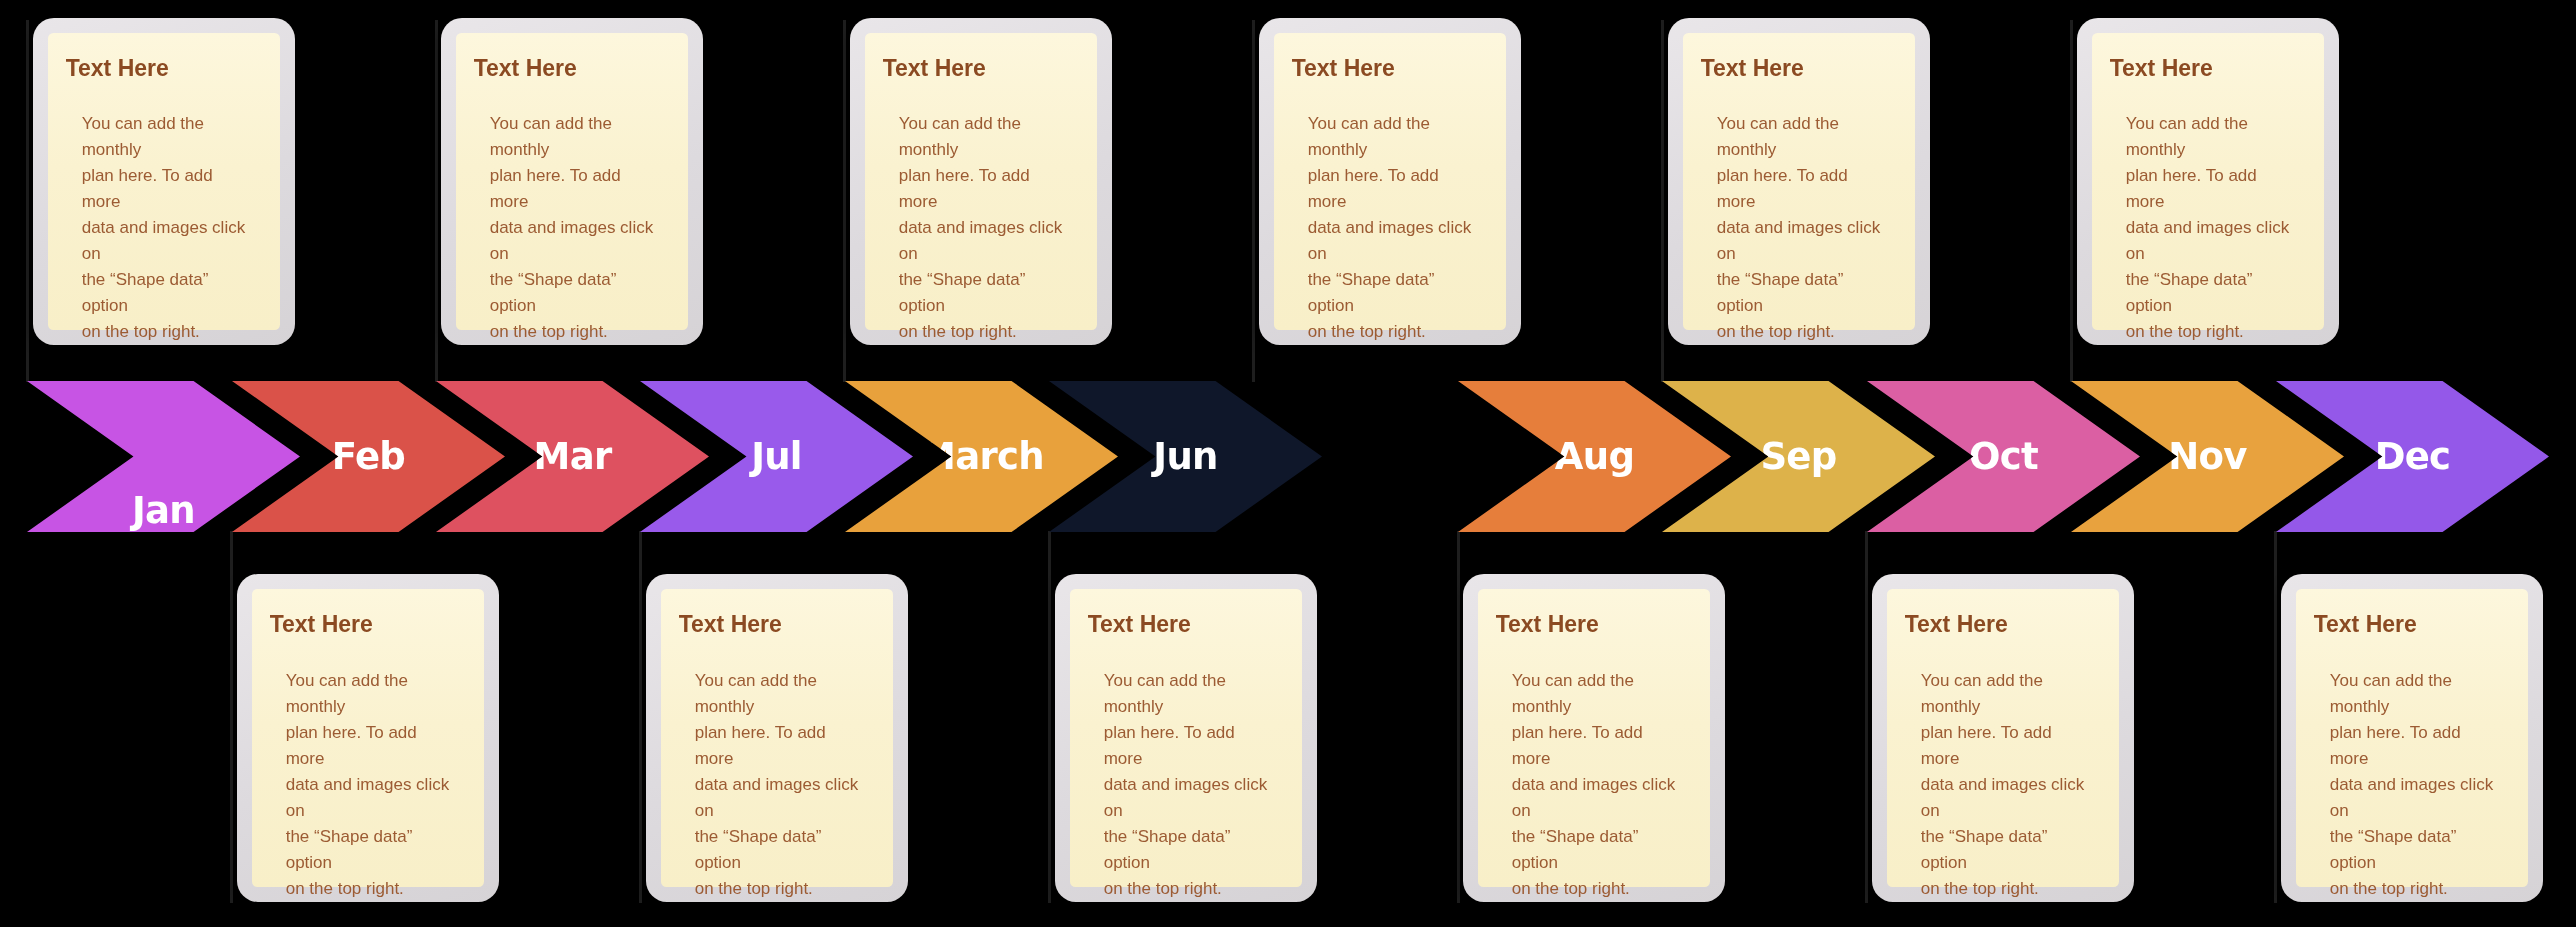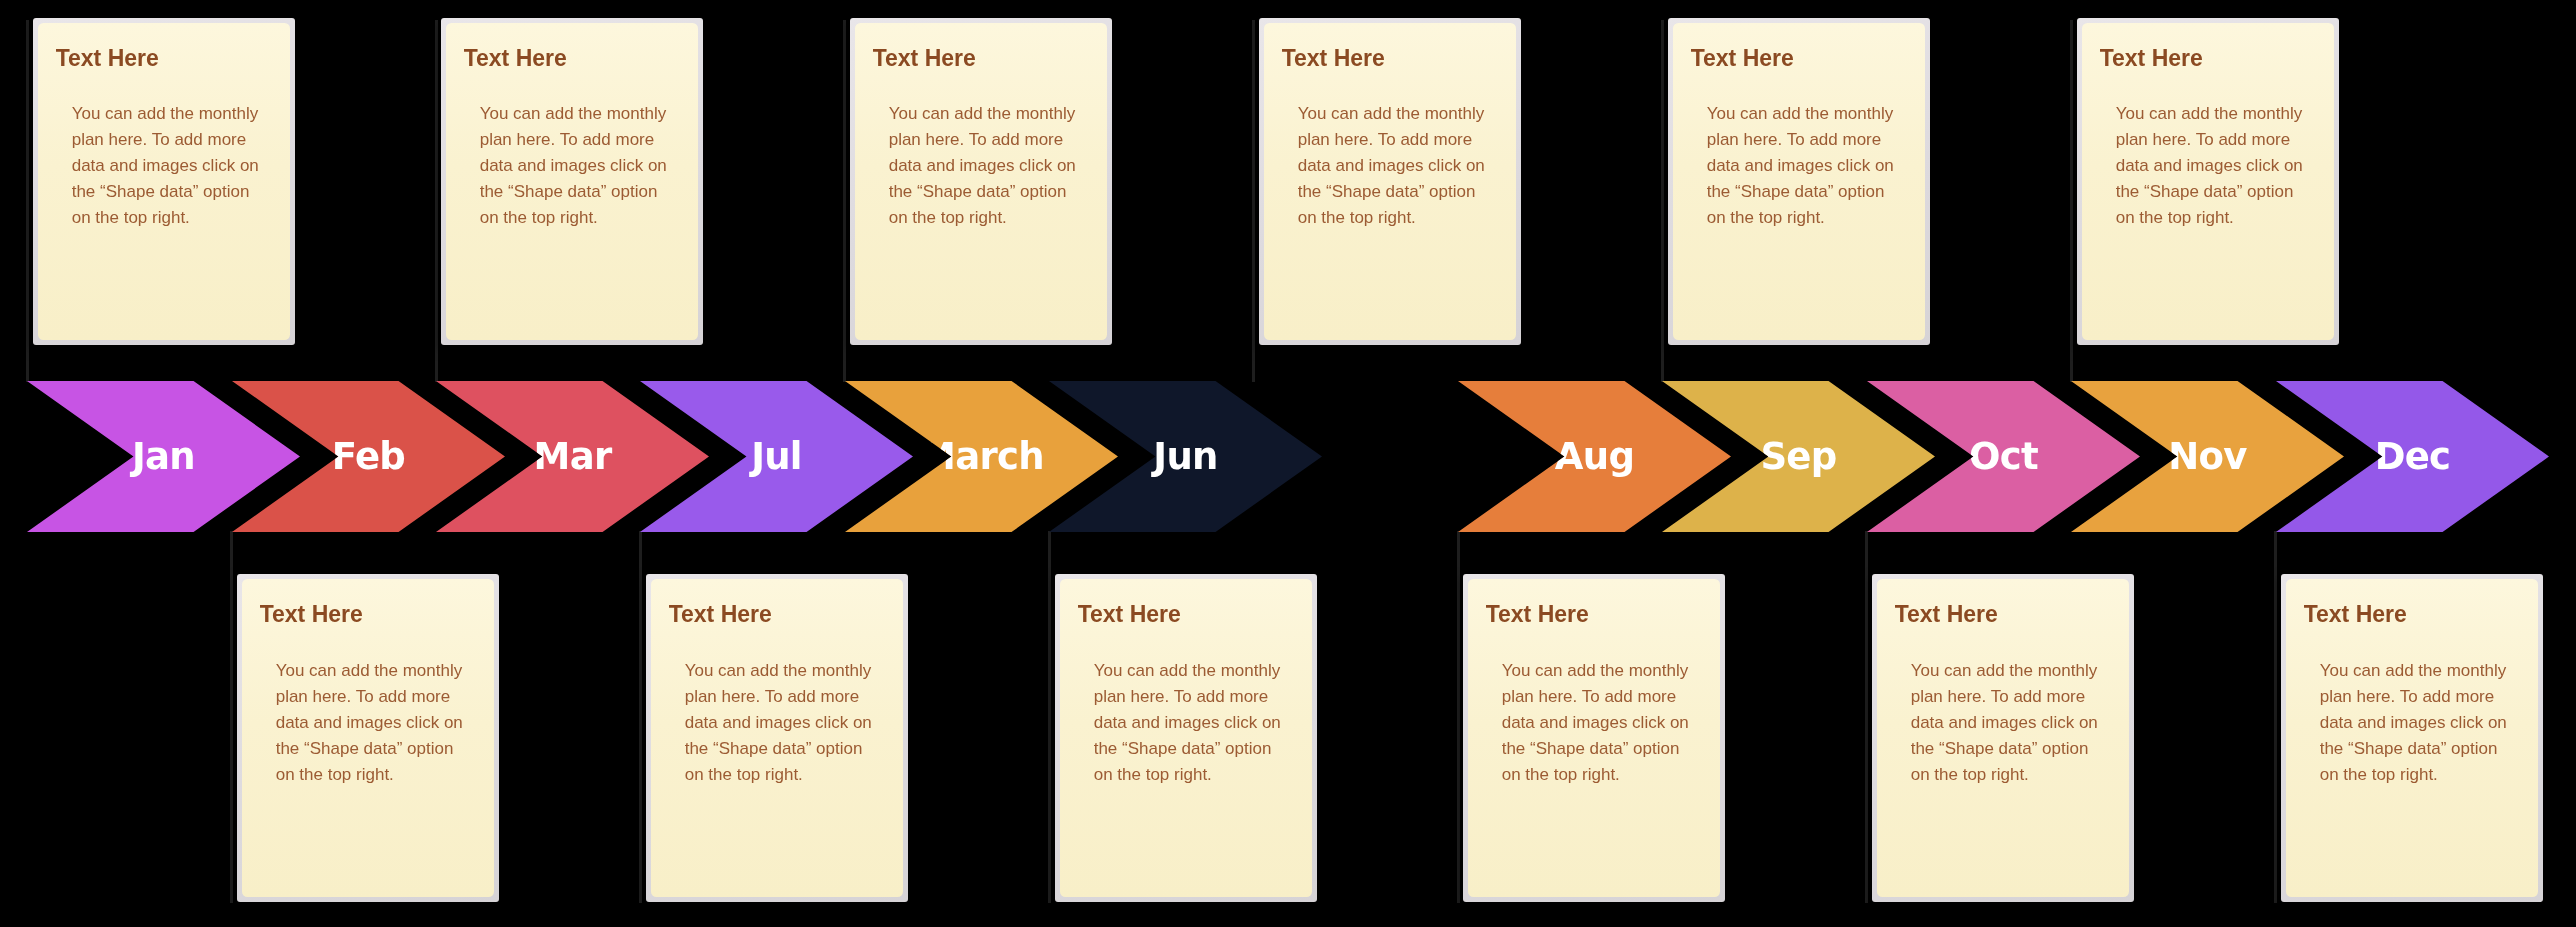--- a/index.html
+++ b/index.html
@@ -42,22 +42,22 @@
     color: #ffffff;
     letter-spacing: -0.7px;
     user-select: none;
   }
 
   
   .card {
     position: absolute;
     width: 262px;
     background: linear-gradient(160deg, #e9e6e9 0%, #dddade 55%, #d6d3d6 100%);
-    border-radius: 3px;
-    padding: 5px;
+    border-radius: 21px;
+    padding: 15px;
     box-sizing: border-box;
     box-shadow: 0 4.1px 11px rgba(0,0,0,0.65);
   }
   .card.top    { top: 17.7px;  height: 327px; }
   .card.bottom { top: 574px; height: 328px; }
   .card .inner {
     width: 100%;
     height: 100%;
     box-sizing: border-box;
     border-radius: 5.5px;
@@ -90,21 +90,21 @@
   <div class="pole down" style="left:639px"></div>
   <div class="pole up" style="left:843px"></div>
   <div class="pole down" style="left:1048px"></div>
   <div class="pole up" style="left:1252px"></div>
   <div class="pole down" style="left:1457px"></div>
   <div class="pole up" style="left:1661px"></div>
   <div class="pole down" style="left:1865px"></div>
   <div class="pole up" style="left:2070px"></div>
   <div class="pole down" style="left:2274px"></div>
 
-  <div class="chevron" style="left: 27px; background: rgb(199, 84, 228);">
+  <div class="chevron" style="left: 27px; background: rgb(199, 84, 228); align-items: flex-end;">
       <span class="month-label">Jan</span>
     </div>
   <div class="chevron" style="left: 232px; background: rgb(218, 82, 73);">
       <span class="month-label">Feb</span>
     </div>
   <div class="chevron" style="left: 436px; background: rgb(222, 81, 96); align-items: center;">
       <span class="month-label">Mar</span>
     </div>
   <div class="chevron" style="left: 640px; background: rgb(153, 90, 235);">
       <span class="month-label">Jul</span>

